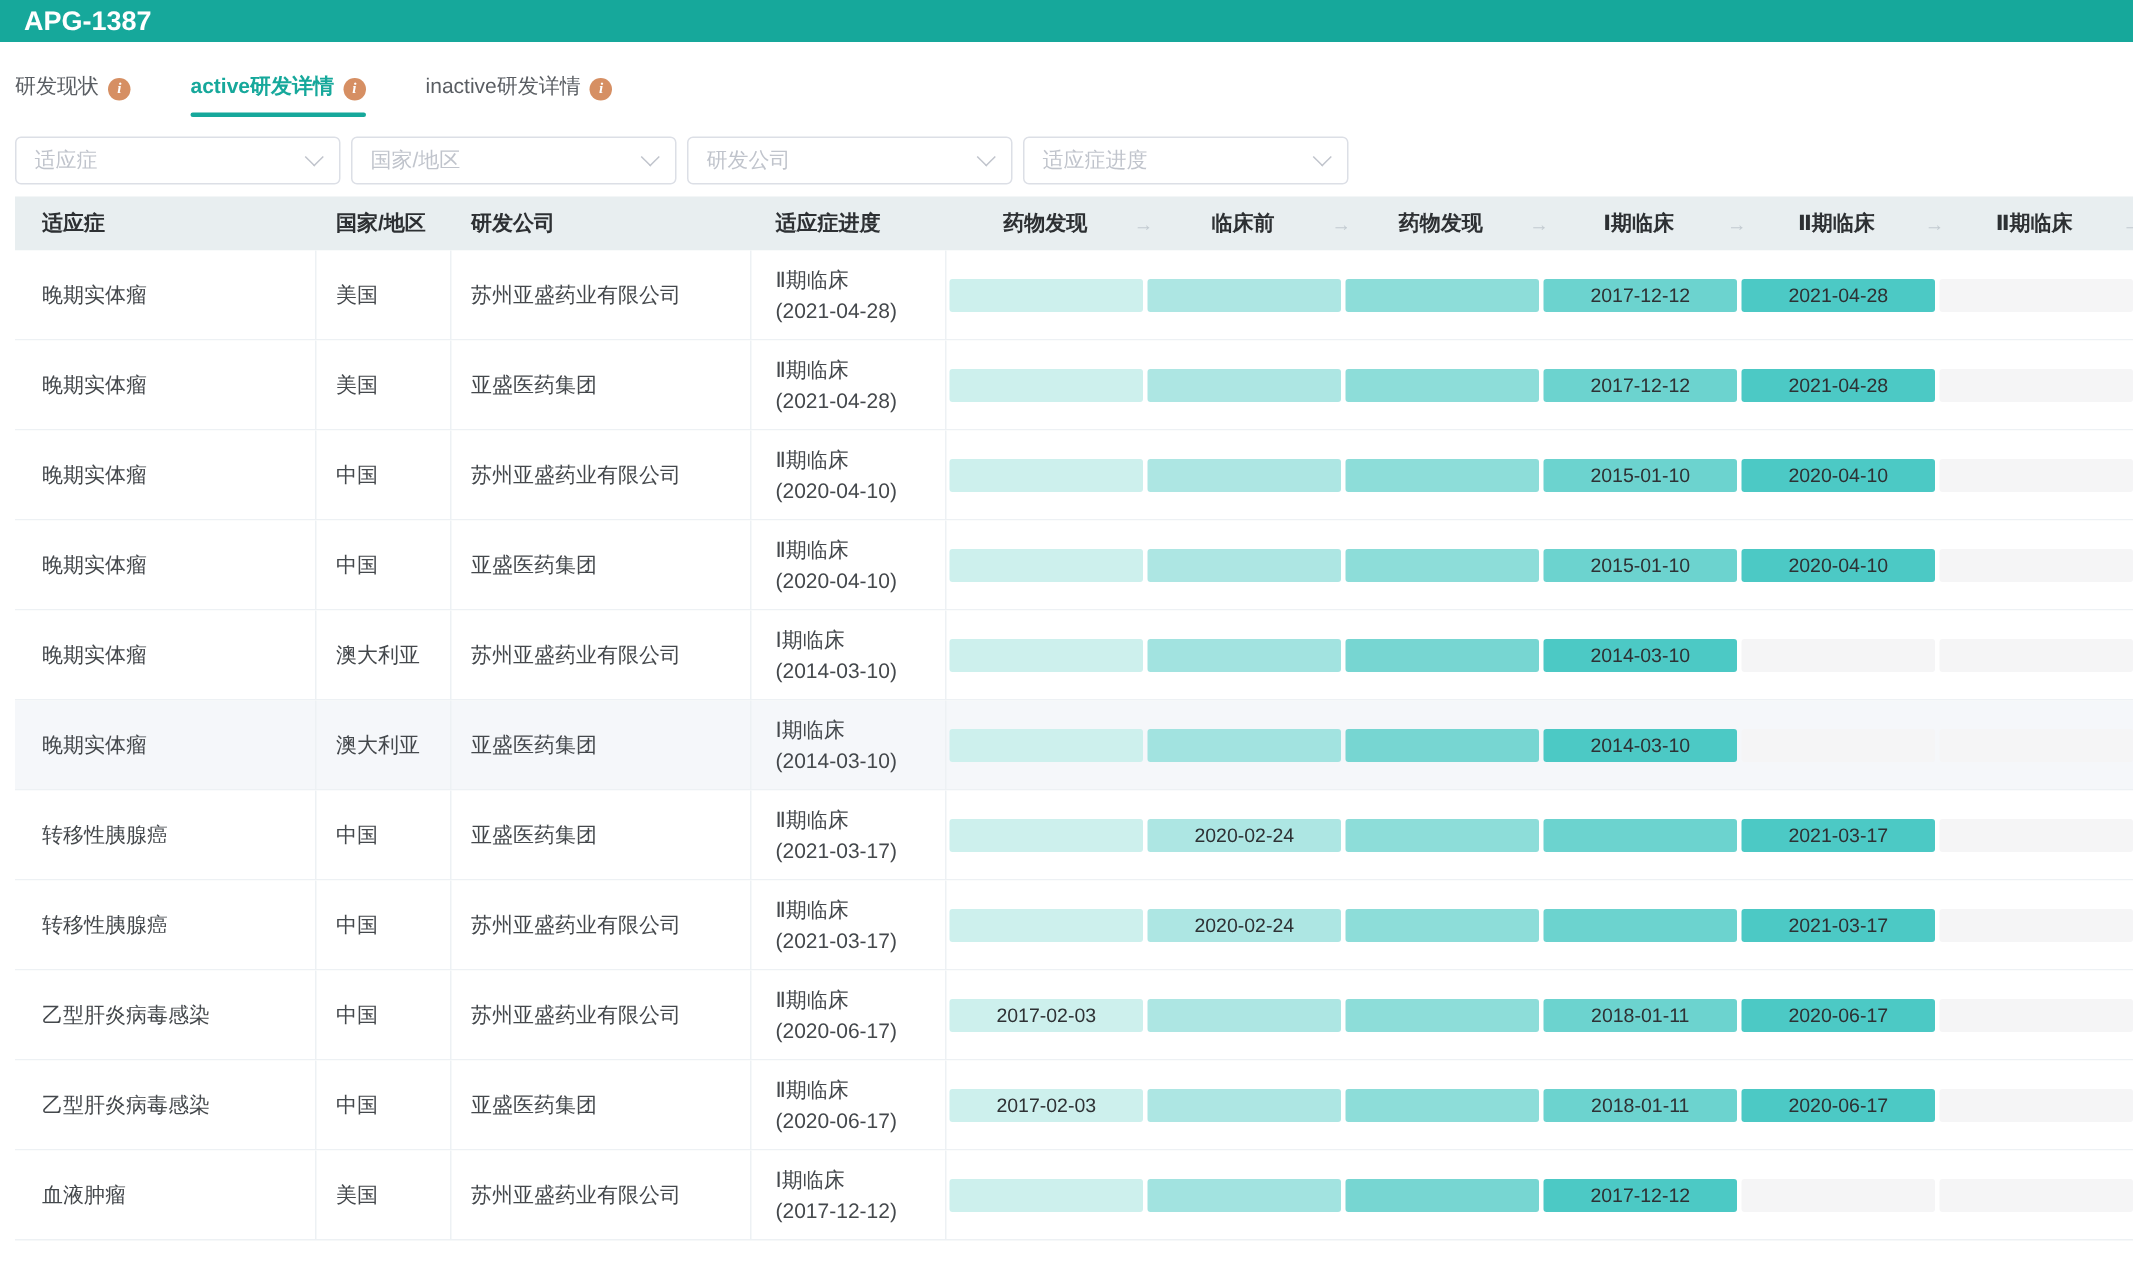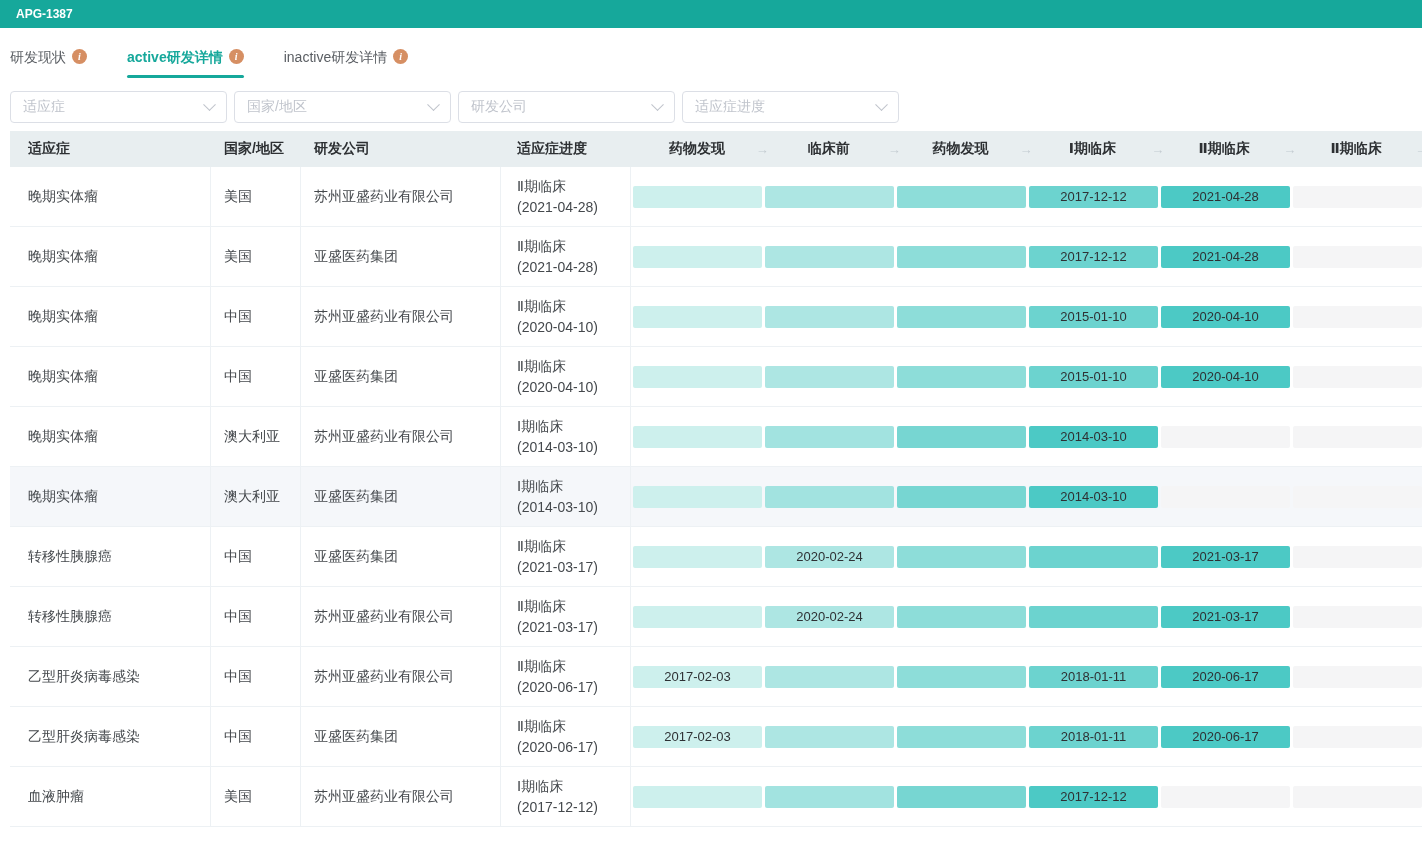--- a/index.html
+++ b/index.html
@@ -1,25 +1,25 @@
 <!DOCTYPE html>
 <html><head>
 <meta charset="utf-8">
 <style>
   *{box-sizing:border-box;margin:0;padding:0}
   html,body{width:1422px;height:856px;overflow:hidden}
   body{font-family:"Liberation Sans","DejaVu Sans",sans-serif;background:#fff;color:#333}
 
-  .topbar{height:28px;background:#16a89b;color:#fff;font-size:12px;font-weight:bold;
+  .topbar{height:28px;background:#16a89b;color:#fff;font-size:18px;font-weight:bold;
           line-height:28px;padding-left:16px}
 
   .section-title{font-size:14px;font-weight:bold;color:#2d3033;padding:19px 0 0 10px}
 
   .tabs{display:flex;margin:21px 0 0 10px}
-  .tab{display:flex;align-items:flex-start;margin-right:40px;padding-bottom:11px;
+  .tab{display:flex;align-items:flex-end;margin-right:40px;padding-bottom:11px;
        position:relative;font-size:14px;color:#5a5e63;cursor:pointer}
   .tab.active{color:#16a89b;font-weight:bold}
   .tab.active::after{content:"";position:absolute;left:0;right:0;bottom:0;height:3px;
        background:#16a89b;border-radius:2px}
   .info-icon{display:inline-block;width:15px;height:15px;margin-left:6px;border-radius:50%;
        background:#d68f63;color:#fff;font-size:10px;font-style:italic;font-weight:bold;
        line-height:15px;text-align:center;font-family:"Liberation Serif",serif}
 
   .filters{display:flex;gap:7px;margin:13px 0 0 10px}
   .select{width:217px;height:32px;border:1px solid #dcdfe6;border-radius:4px;background:#fff;

